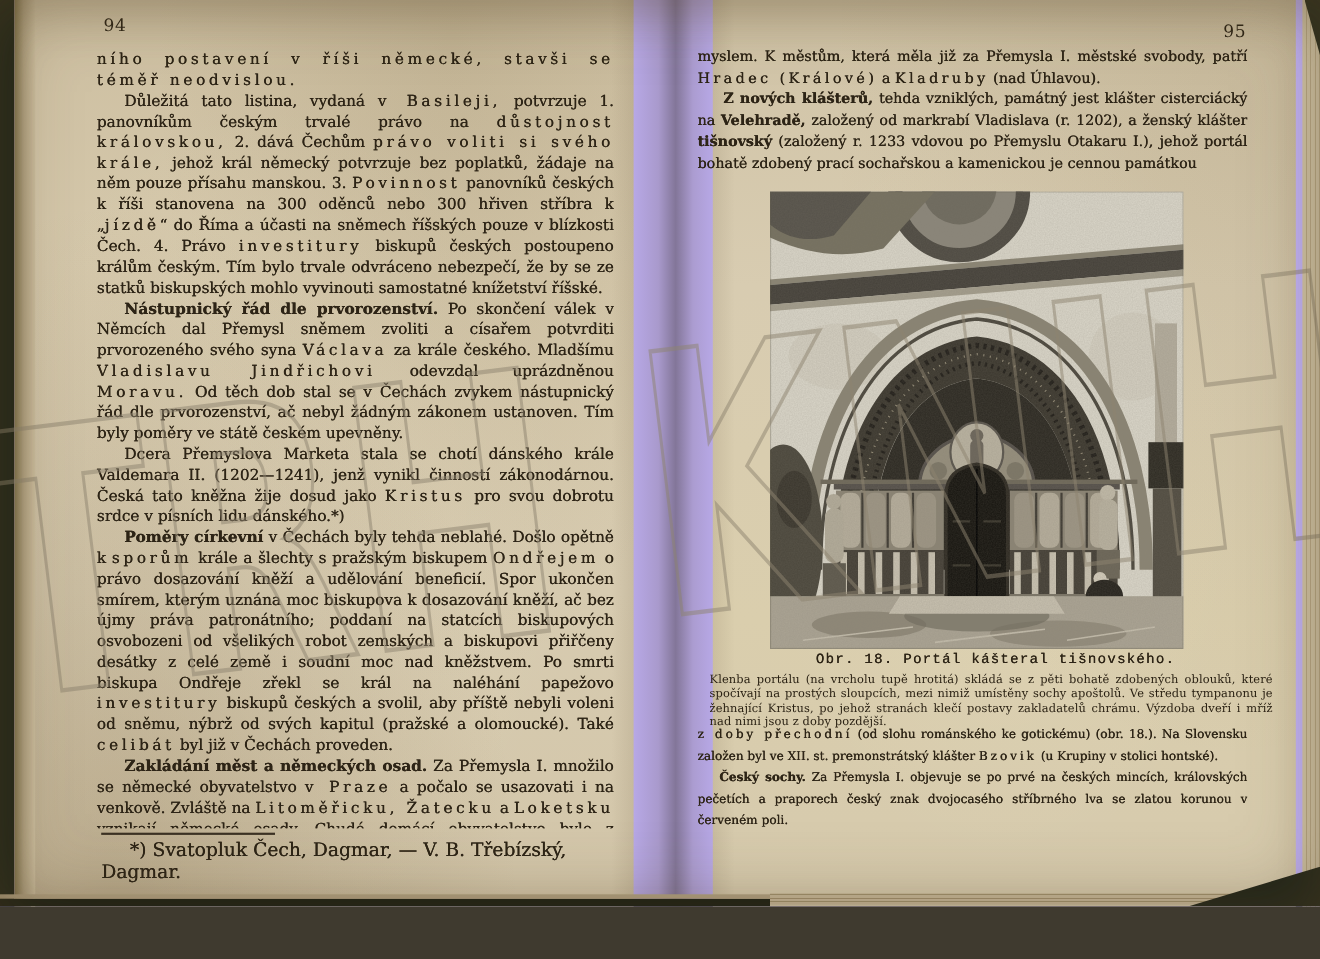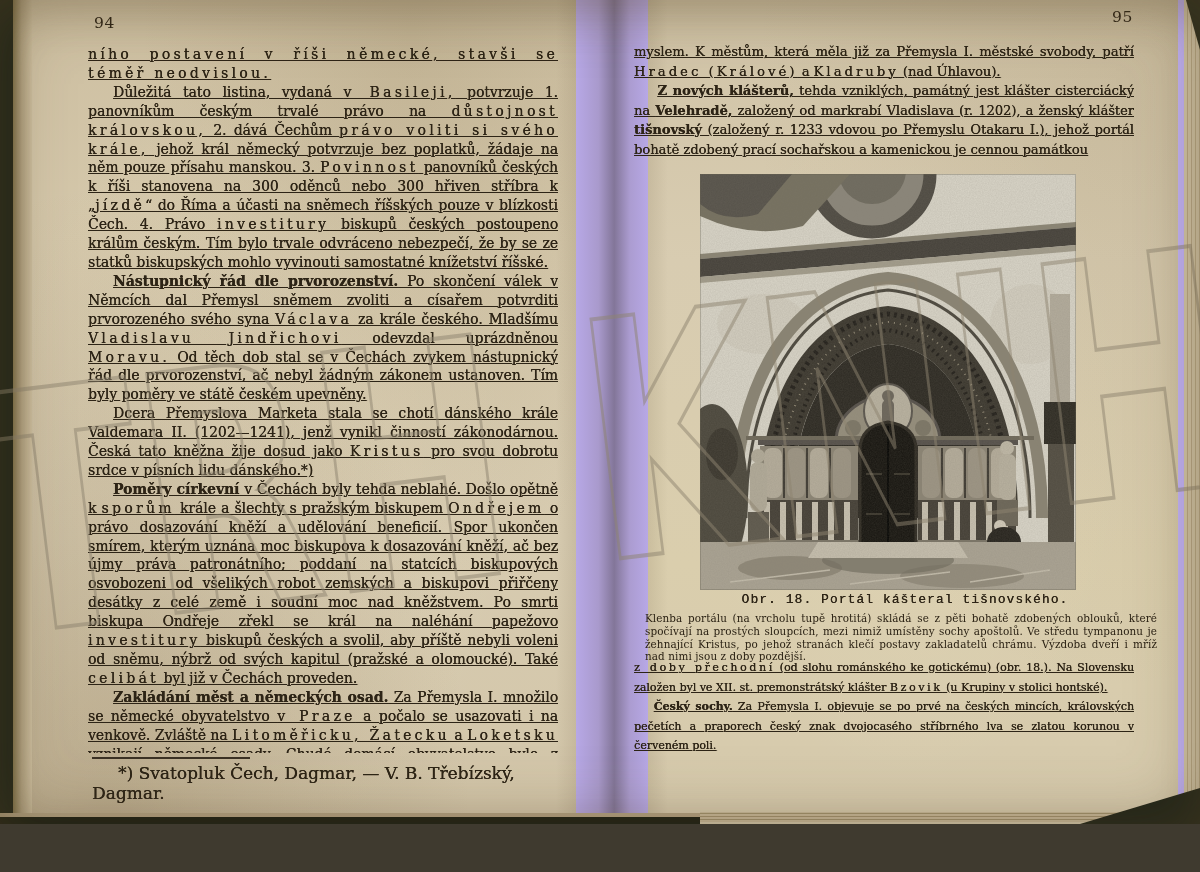--- a/index.html
+++ b/index.html
@@ -37,29 +37,29 @@
      background:repeating-linear-gradient(0deg,#c9ba9b 0 2px,#a2926f 2px 3px);}
   .right-stack{position:absolute;right:0;top:0;width:16px;height:872px;z-index:4;
      background:repeating-linear-gradient(90deg,#d6c9ab 0 3px,#bcac8a 3px 4px);}
   .tr-corner{position:absolute;right:0;top:0;width:14px;height:50px;z-index:5;
      clip-path:polygon(0 0,100% 0,100% 100%);background:#272b1d;}
   .br-corner{position:absolute;right:0;bottom:0;width:120px;height:48px;z-index:5;
      clip-path:polygon(100% 25%,100% 100%,0 100%);background:#22261a;}
   
   .pagenum{position:absolute;z-index:3;font-size:15.5px;letter-spacing:.04em;}
   .pn-left{left:94px;top:14px;}
-  .pn-right{left:1112px;top:8px;}
+  .pn-right{left:1112px;top:20px;}
   .textcol{position:absolute;z-index:3;text-align:justify;text-shadow:.25px 0 0 currentColor;}
   .left-text{left:88px;top:45px;width:470px;height:708px;overflow:hidden;
      font-size:13.9px;line-height:18.9px;}
   .right-text-top{left:634px;top:42px;width:500px;height:132px;overflow:hidden;
      font-size:13px;line-height:19.5px;}
   .right-text-bottom{left:634px;top:658px;width:500px;height:128px;overflow:hidden;
      font-size:11px;line-height:19.5px;}
-  .para{margin:0;text-indent:1.8em;text-decoration:underline;}
+  .para{margin:0;text-indent:1.8em;}
   .para + .para{margin-top:0;}
   .para.ni{text-indent:0;}
   .sp{letter-spacing:.24em;}
   .b{font-weight:bold;}
   .footrule{position:absolute;left:92px;top:757px;width:158px;border-top:2px solid #3c3224;z-index:3;}
   .footnote{position:absolute;left:92px;top:763px;width:466px;z-index:3;
      font-size:17px;text-indent:26px;text-shadow:.2px 0 0 currentColor;}
   
   .figure{position:absolute;left:700px;top:174px;width:376px;height:416px;z-index:3;}
   .figure svg{display:block;width:376px;height:416px;}

